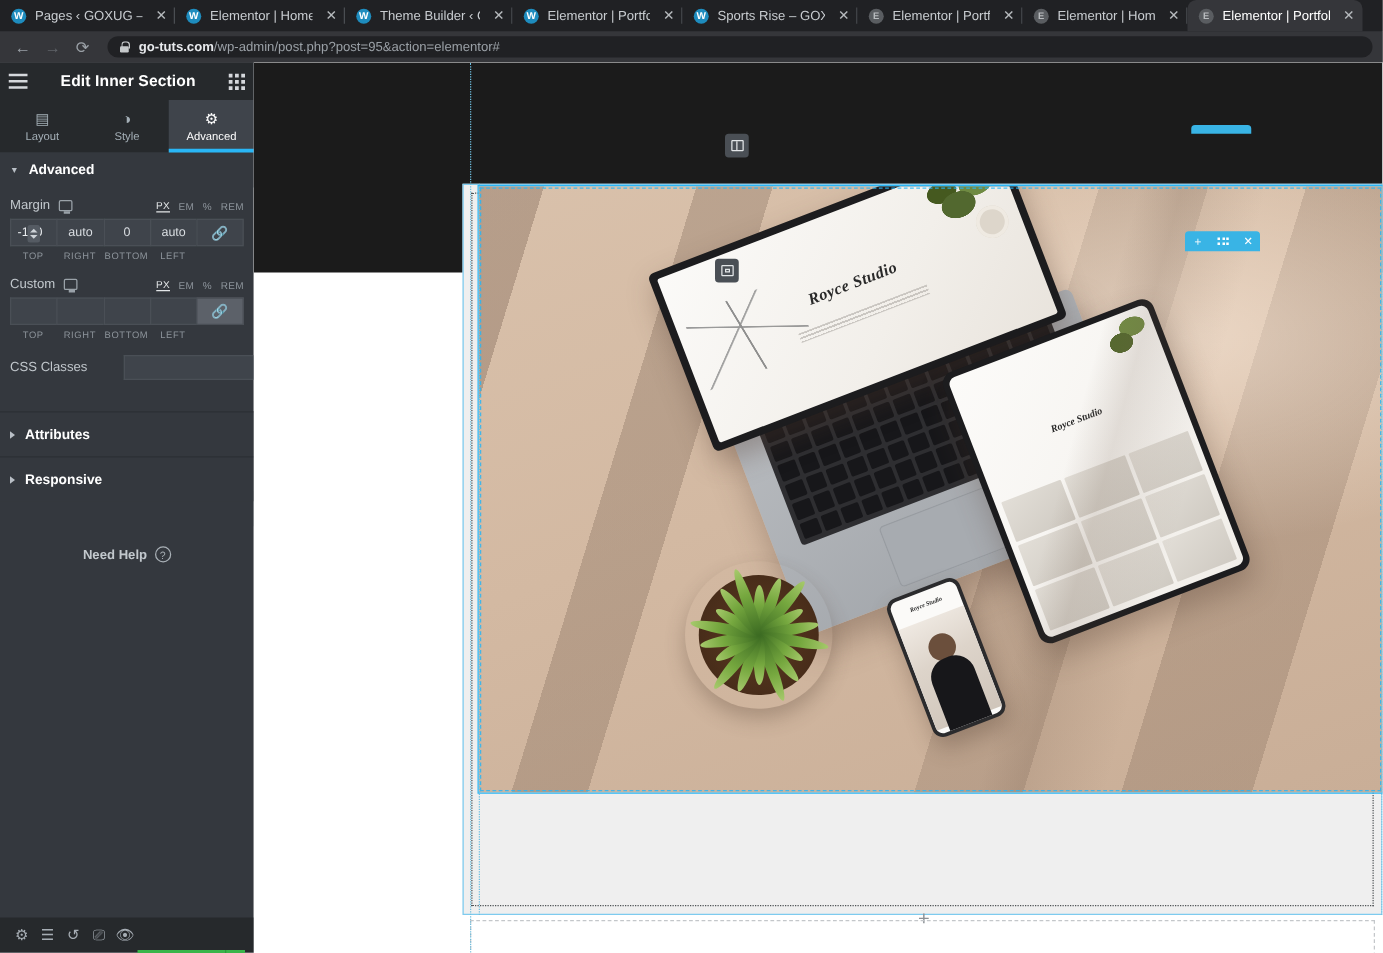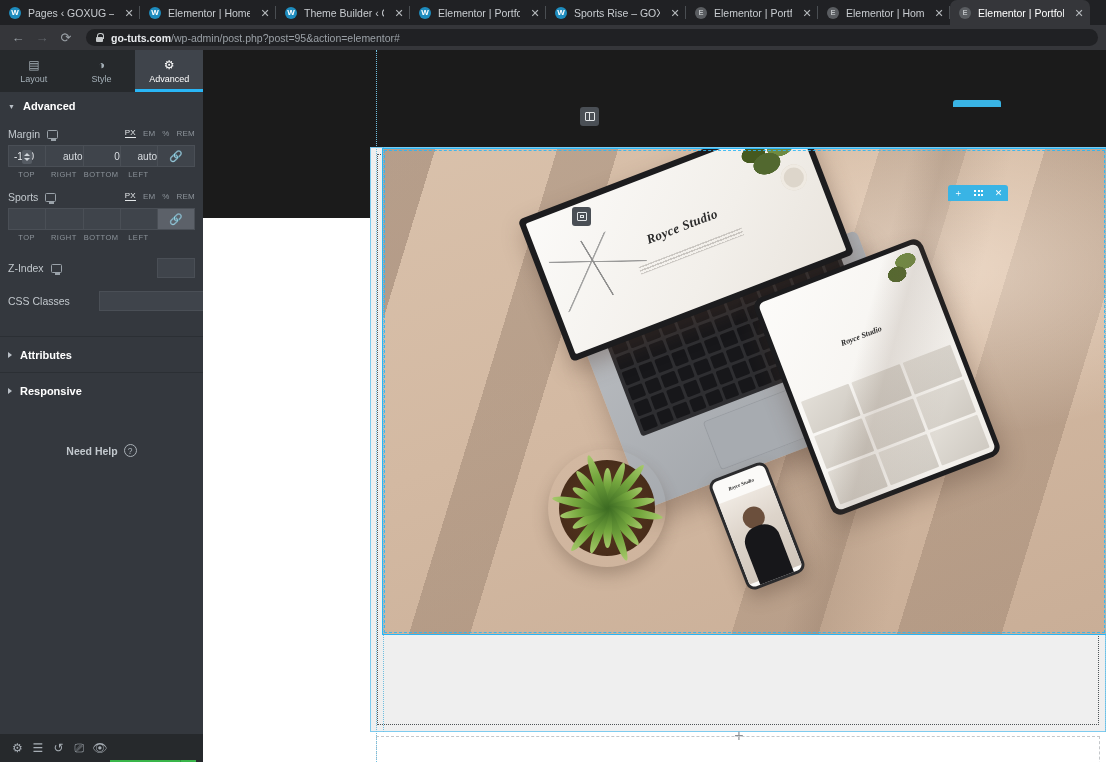--- a/index.html
+++ b/index.html
@@ -60,32 +60,32 @@
   .tabitem.sel { background:#3f444b; color:#fff; }
   .tabitem.sel::after { content:""; position:absolute; left:0; right:0; bottom:0; height:3px; background:#29b6f6; }
   .tabicon { font-size:12px; line-height:12px; display:block; }
 
   .section-head { height:28px; display:flex; align-items:center; gap:8px; padding:0 8px;
                   background:#34383e; color:#fff; font-size:11px; font-weight:bold; }
   .caret { font-size:7px; color:#b9bfc6; display:inline-block; }
   .sec-body { padding:8px 8px 12px; }
 
   .ctrl { margin-bottom:12px; }
-  .ctrl-top { display:flex; align-items:flex-start; justify-content:space-between; margin-bottom:5px; }
+  .ctrl-top { display:flex; align-items:flex-end; justify-content:space-between; margin-bottom:5px; }
   .ctrl-label { display:flex; align-items:center; gap:7px; color:#c2c8cd; font-size:10.5px; }
   .monitor { width:11px; height:9px; border:1.2px solid #9aa2a9; border-radius:1.5px; position:relative; display:inline-block; }
   .monitor::after { content:""; position:absolute; left:3px; bottom:-3.2px; width:5px; height:1.4px; background:#9aa2a9; }
   .units { display:flex; gap:7px; align-items:center; }
   .unit { font-size:8px; color:#8d949b; letter-spacing:.2px; }
   .unit.on { color:#e3e6e8; border-bottom:1px solid #e3e6e8; }
 
   .dims { display:flex; height:22px; }
   .dim { flex:1; background:#3f444b; border:1px solid #4a4f56; border-right:none; position:relative;
          display:flex; align-items:center; justify-content:center; }
-  .dim input { width:100%; height:100%; background:transparent; border:0; outline:0; text-align:right;
+  .dim input { width:100%; height:100%; background:transparent; border:0; outline:0; text-align:center;
                color:#d9dde1; font-size:10px; font-family:"Liberation Sans",sans-serif; }
   .dim input::placeholder { color:#7f868d; }
   .dim.first input { text-align:left; padding-left:5px; color:#e9ecef; }
   .spinner { position:absolute; right:13px; top:4px; width:10px; height:14px; background:#555b63;
              border-radius:2px; display:flex; flex-direction:column; align-items:center; justify-content:center;
              gap:2px; }
   .spinner i { width:0; height:0; border-left:3px solid transparent; border-right:3px solid transparent; }
   .spinner i.up { border-bottom:3.5px solid #cfd4d9; }
   .spinner i.dn { border-top:3.5px solid #cfd4d9; }
   .linkbtn { width:38px; background:#3f444b; border:1px solid #4a4f56; display:flex; align-items:center;
@@ -325,20 +325,39 @@
       </div>
     <div class="omnibox">
       <span class="lock"></span>
       <span class="url"><b>go-tuts.com</b><span>/wp-admin/post.php?post=95&amp;action=elementor#</span></span>
     </div>
   </div>
 </div>
 
 <div class="panel">
 
+  <div class="panel-head">
+    <div class="hamburger">
+        <i></i>
+        <i></i>
+        <i></i>
+      </div>
+    <div class="panel-title">Edit Inner Section</div>
+    <div class="appsgrid">
+        <i></i>
+        <i></i>
+        <i></i>
+        <i></i>
+        <i></i>
+        <i></i>
+        <i></i>
+        <i></i>
+        <i></i>
+      </div>
+  </div>
 
   <div class="tabs">
     <div class="tabitem">
       <span class="tabicon">▤</span>
       <span>Layout</span>
     </div>
     <div class="tabitem">
       <span class="tabicon">◑</span>
       <span>Style</span>
     </div>
@@ -392,21 +411,21 @@
         <span>RIGHT</span>
         <span>BOTTOM</span>
         <span>LEFT</span>
         <span class="pad"></span>
       </div>
     </div>
 
     <div class="ctrl">
       <div class="ctrl-top">
         <span class="ctrl-label">
-          <span>Sports</span>
+          <span>Custom</span>
           <span class="monitor"></span>
         </span>
         <span class="units">
           <span class="unit on">PX</span>
           <span class="unit">EM</span>
           <span class="unit">%</span>
           <span class="unit">REM</span>
         </span>
       </div>
       <div class="dims">
@@ -426,27 +445,20 @@
       </div>
       <div class="dimlabels">
         <span>TOP</span>
         <span>RIGHT</span>
         <span>BOTTOM</span>
         <span>LEFT</span>
         <span class="pad"></span>
       </div>
     </div>
 
-    <div class="row" style="margin-top:16px">
-      <span class="row-label">
-        <span>Z-Index</span>
-        <span class="monitor"></span>
-      </span>
-      <input class="sm-input" value="" style="">
-    </div>
 
 
     <div class="row">
       <span class="row-label">CSS Classes</span>
       <span class="txt-wrap">
         <input value="" style="">
         <span class="dynbtn">
             <i></i>
           </span>
       </span>

